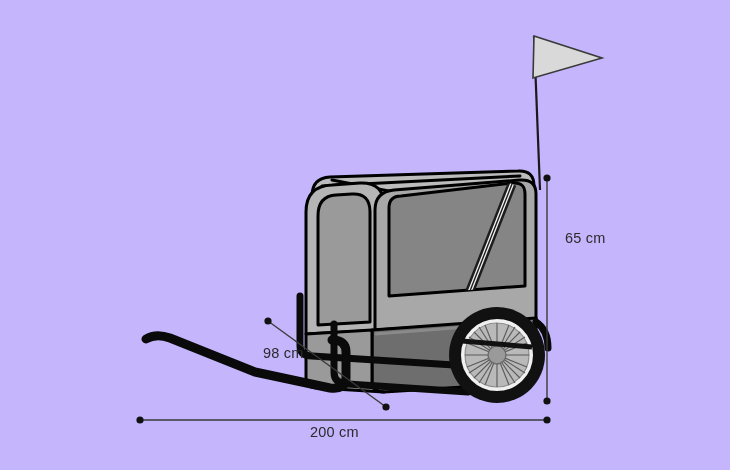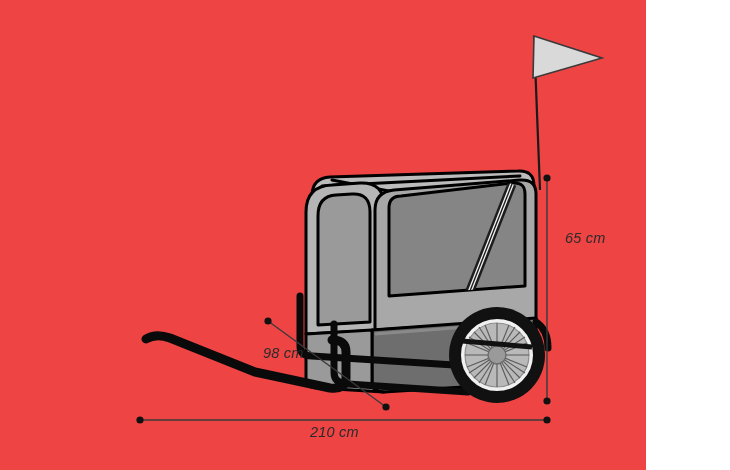--- a/index.html
+++ b/index.html
@@ -8,24 +8,23 @@
     background: #ffffff;
   }
   body {
     width: 730px;
     height: 470px;
     font-family: "Liberation Sans", sans-serif;
     overflow: hidden;
   }
   #stage {
     position: relative;
-    width: 646px;
+    width: 730px;
     height: 470px;
-    background: #ef4444;
-    font-style: italic;
+    background: #c4b5fd;
   }
   #illustration {
     position: absolute;
     left: 0;
     top: 0;
     width: 730px;
     height: 470px;
     display: block;
   }
   .dim-label {
@@ -142,17 +141,17 @@
         <line x1="268" y1="321" x2="386" y2="407" stroke="#3a3a3a" stroke-width="1.4"></line>
         <circle cx="268" cy="321" r="3.6" fill="#111111"></circle>
         <circle cx="386" cy="407" r="3.6" fill="#111111"></circle>
       </g>
 
     </g>
   </svg>
 
   <div class="dim-label" id="label-height">65 cm</div>
 
-  <div class="dim-label" id="label-length">210 cm</div>
+  <div class="dim-label" id="label-length">200 cm</div>
 
   <div class="dim-label" id="label-depth">98 cm</div>
 
 </div>
 
 </body></html>

